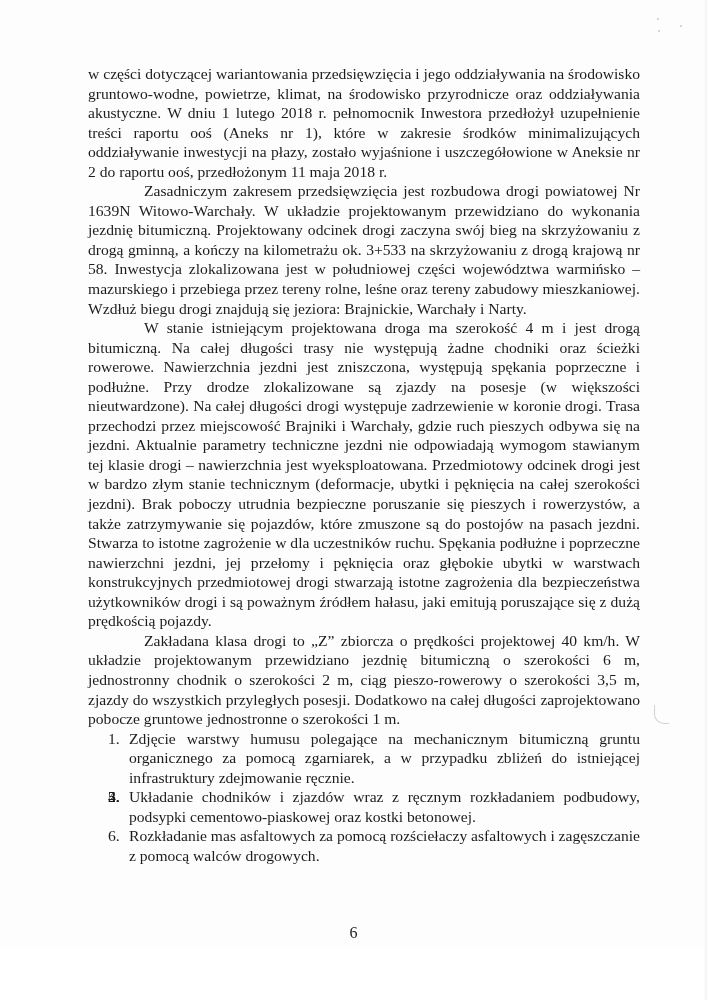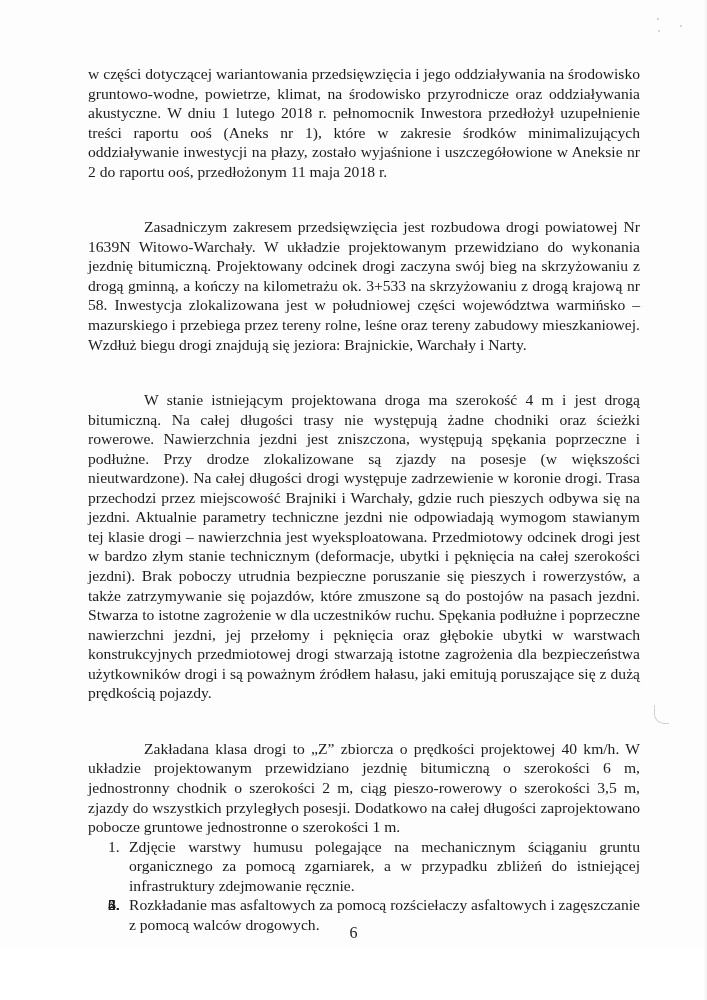--- a/index.html
+++ b/index.html
@@ -9,21 +9,21 @@
       background: #fdfdfd;
     }
     .content {
       position: absolute; left: 88px; top: 64px; width: 552px;
       font-family: "DejaVu Serif", "Liberation Serif", serif;
       font-family: "Liberation Serif", "DejaVu Serif", serif;
       font-size: 15.6px; line-height: 19.55px; color: #1c1c1c;
       text-align: justify;
     }
     .content p { margin: 0; }
-    .content p.indent { text-indent: 56px; margin-top: 36px; }
+    .content p.indent { text-indent: 56px; }
     .steps { margin: 0; padding: 0; list-style: none; }
     .steps li { position: relative; padding-left: 41px; text-align: justify; }
     .steps li .num { position: absolute; left: 20px; top: 0; }
     .page-number {
       position: absolute; left: 0; width: 707px; top: 924px; text-align: center;
       font-family: "Liberation Serif", serif; font-size: 16px; color: #222;
     }
     .mark-top { position: absolute; width: 2px; height: 2px; border-radius: 1px; background: #c8c8c8; }
     .bracket {
       position: absolute; left: 654px; top: 705px; width: 14px; height: 18px;
@@ -44,33 +44,34 @@
 
   <div class="content">
     <p>w części dotyczącej wariantowania przedsięwzięcia i jego oddziaływania na środowisko gruntowo-wodne, powietrze, klimat, na środowisko przyrodnicze oraz oddziaływania akustyczne. W dniu 1 lutego 2018 r. pełnomocnik Inwestora przedłożył uzupełnienie treści raportu ooś (Aneks nr 1), które w zakresie środków minimalizujących oddziaływanie inwestycji na płazy, zostało wyjaśnione i uszczegółowione w Aneksie nr 2 do raportu ooś, przedłożonym 11 maja 2018 r.</p>
     <p class="indent">Zasadniczym zakresem przedsięwzięcia jest rozbudowa drogi powiatowej Nr 1639N Witowo-Warchały. W układzie projektowanym przewidziano do wykonania jezdnię bitumiczną. Projektowany odcinek drogi zaczyna swój bieg na skrzyżowaniu z drogą gminną, a kończy na kilometrażu ok. 3+533 na skrzyżowaniu z drogą krajową nr 58. Inwestycja zlokalizowana jest w południowej części województwa warmińsko – mazurskiego i przebiega przez tereny rolne, leśne oraz tereny zabudowy mieszkaniowej. Wzdłuż biegu drogi znajdują się jeziora: Brajnickie, Warchały i Narty.</p>
     <p class="indent">W stanie istniejącym projektowana droga ma szerokość 4 m i jest drogą bitumiczną. Na całej długości trasy nie występują żadne chodniki oraz ścieżki rowerowe. Nawierzchnia jezdni jest zniszczona, występują spękania poprzeczne i podłużne. Przy drodze zlokalizowane są zjazdy na posesje (w większości nieutwardzone). Na całej długości drogi występuje zadrzewienie w koronie drogi. Trasa przechodzi przez miejscowość Brajniki i Warchały, gdzie ruch pieszych odbywa się na jezdni. Aktualnie parametry techniczne jezdni nie odpowiadają wymogom stawianym tej klasie drogi – nawierzchnia jest wyeksploatowana. Przedmiotowy odcinek drogi jest w bardzo złym stanie technicznym (deformacje, ubytki i pęknięcia na całej szerokości jezdni). Brak poboczy utrudnia bezpieczne poruszanie się pieszych i rowerzystów, a także zatrzymywanie się pojazdów, które zmuszone są do postojów na pasach jezdni. Stwarza to istotne zagrożenie w dla uczestników ruchu. Spękania podłużne i poprzeczne nawierzchni jezdni, jej przełomy i pęknięcia oraz głębokie ubytki w warstwach konstrukcyjnych przedmiotowej drogi stwarzają istotne zagrożenia dla bezpieczeństwa użytkowników drogi i są poważnym źródłem hałasu, jaki emitują poruszające się z dużą prędkością pojazdy.</p>
     <p class="indent">Zakładana klasa drogi to „Z” zbiorcza o prędkości projektowej 40 km/h. W układzie projektowanym przewidziano jezdnię bitumiczną o szerokości 6 m, jednostronny chodnik o szerokości 2 m, ciąg pieszo-rowerowy o szerokości 3,5 m, zjazdy do wszystkich przyległych posesji. Dodatkowo na całej długości zaprojektowano pobocze gruntowe jednostronne o szerokości 1 m.</p>
 
     <ol class="steps">
       <li>
         <span class="num">1.</span>
-        <span>Zdjęcie warstwy humusu polegające na mechanicznym ściąganiu gruntu organicznego za pomocą zgarniarek, a w przypadku zbliżeń do istniejącej infrastruktury zdejmowanie ręcznie.</span>
+        <span>Zdjęcie warstwy humusu polegające na mechanicznym bitumiczną gruntu organicznego za pomocą zgarniarek, a w przypadku zbliżeń do istniejącej infrastruktury zdejmowanie ręcznie.</span>
       </li>
       <li>
         <span class="num">2.</span>
       </li>
       <li>
         <span class="num">3.</span>
       </li>
       <li>
         <span class="num">4.</span>
       </li>
       <li>
         <span class="num">5.</span>
+        <span>Układanie chodników i zjazdów wraz z ręcznym rozkładaniem podbudowy, podsypki cementowo-piaskowej oraz kostki betonowej.</span>
       </li>
       <li>
         <span class="num">6.</span>
         <span>Rozkładanie mas asfaltowych za pomocą rozściełaczy asfaltowych i zagęszczanie z pomocą walców drogowych.</span>
       </li>
     </ol>
   </div>
 
   <div class="bracket"></div>
 

